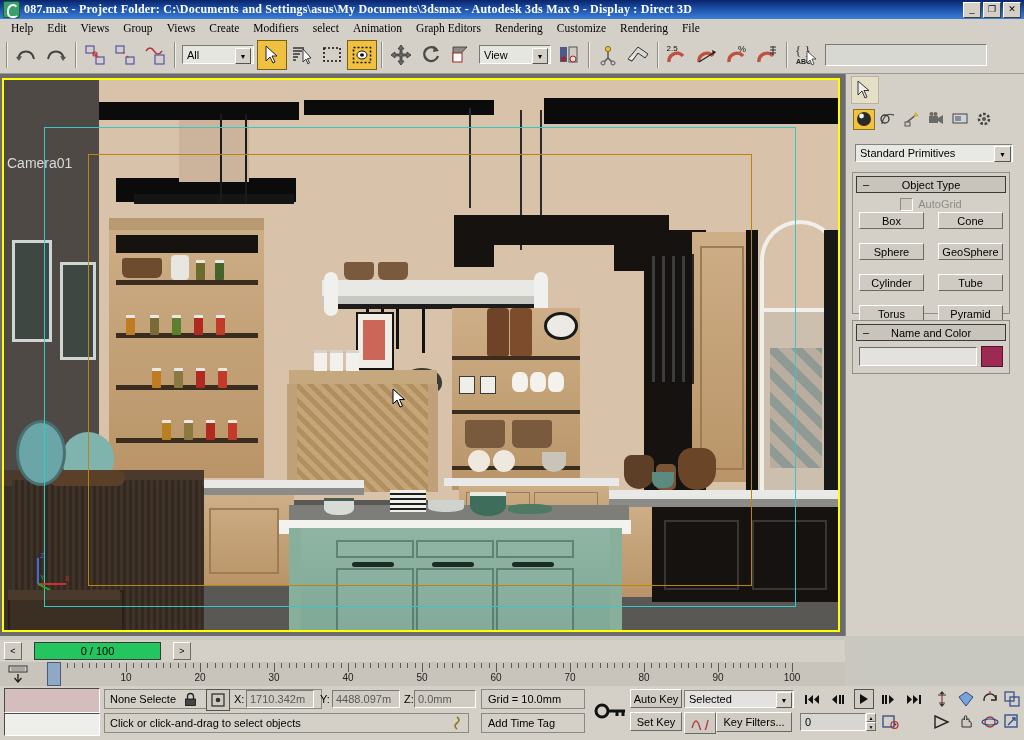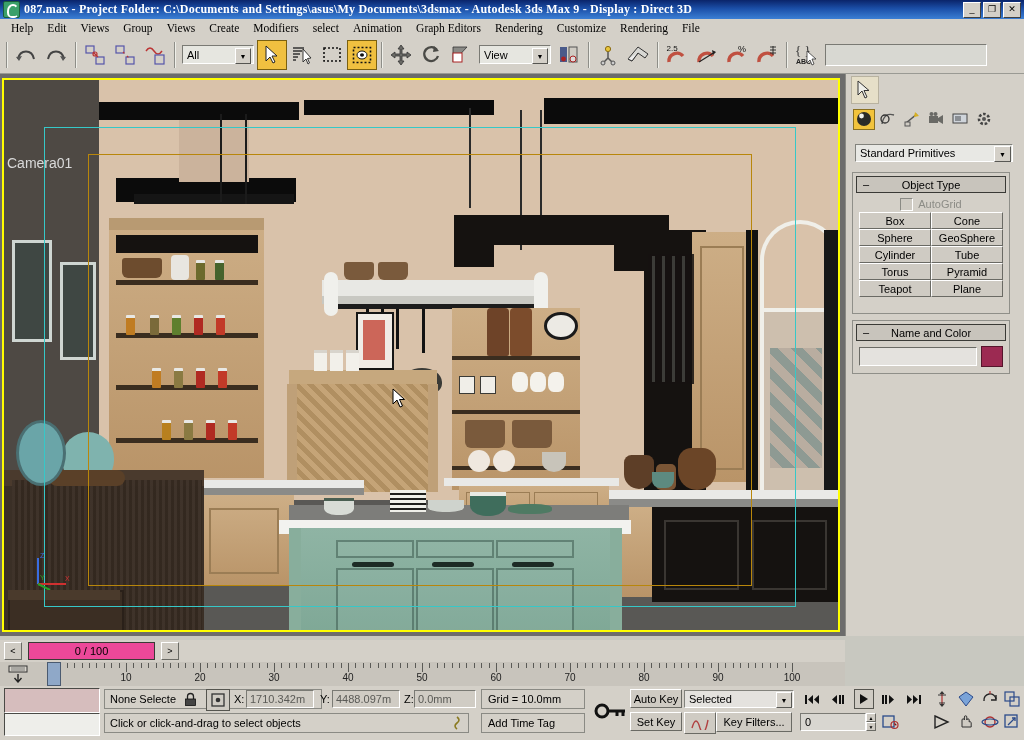--- a/index.html
+++ b/index.html
@@ -92,35 +92,35 @@
     display:flex;align-items:center;font-size:11px;padding-left:4px;box-sizing:border-box;}
   .cp-combo .arrow{position:absolute;right:1px;top:1px;width:15px;height:14px;background:#d4d0c8;
     border:1px solid #fff;border-right-color:#585854;border-bottom-color:#585854;
     display:flex;align-items:center;justify-content:center;font-size:7px;}
   .rollout{position:absolute;background:#d4d0c8;border:1px solid #8f8f89;box-sizing:border-box;}
   .roll-head{height:15px;background:#c8c4bc;border:1px solid #3a3a36;margin:3px;
     display:flex;align-items:center;justify-content:center;position:relative;font-size:11px;color:#000;}
   .roll-head .minus{position:absolute;left:6px;top:0;font-size:11px;line-height:14px;}
   .btn3d{background:#cfcbc3;border:1px solid #fff;border-right-color:#6a6a64;border-bottom-color:#6a6a64;
     font-size:11px;color:#000;display:flex;align-items:center;justify-content:center;box-sizing:border-box;}
-  .grid2{display:grid;grid-template-columns:1fr 1fr;gap:0;padding:0 6px;}
+  .grid2{display:grid;grid-template-columns:1fr 1fr;gap:14px;padding:0 6px;}
   .grid2 .btn3d{height:17px;}
   .autogrid{display:flex;align-items:center;justify-content:center;gap:5px;font-size:11px;color:#8c8c86;height:16px;}
   .chk{width:11px;height:11px;background:#cfcbc3;border:1px solid #8a8a84;border-right-color:#fff;border-bottom-color:#fff;}
   .namefield{height:17px;background:#e4e2de;border:1px solid #6a6a64;border-right-color:#fff;border-bottom-color:#fff;}
   .colorswatch{width:20px;height:19px;background:#9c2a52;border:1px solid #55152c;}
 
   
   .frameslider{position:absolute;left:0;top:640px;width:845px;height:22px;background:#d4d0c8;
     display:flex;align-items:center;}
   .fs-arrow{width:16px;height:16px;background:#cfcbc3;border:1px solid #fff;
     border-right-color:#6a6a64;border-bottom-color:#6a6a64;font-size:9px;
     display:flex;align-items:center;justify-content:center;}
-  .fs-box{width:125px;height:16px;background:#ec4899;border:1px solid #3a3a36;
-    display:flex;align-items:center;justify-content:center;font-size:11px;margin:0 6px;}
+  .fs-box{width:125px;height:16px;background:#22c55e;border:1px solid #3a3a36;
+    display:flex;align-items:center;justify-content:center;font-size:11px;margin:0 12px;}
   .trackbar{position:absolute;left:0;top:662px;width:845px;height:24px;background:#c8c4bc;border-bottom:1px solid #9a9a94;}
   .tb-key{position:absolute;left:8px;top:3px;width:20px;height:18px;}
   .tick{position:absolute;top:1px;width:1px;background:#5a5a56;}
   .tick.major{height:9px;}
   .tick.minor{height:5px;}
   .tlabel{position:absolute;top:10px;font-size:10px;color:#222;transform:translateX(-50%);}
   .slider-handle{position:absolute;left:47px;top:0px;width:12px;height:22px;background:#8fa8c8;border:1px solid #4a5a70;}
 
   .statusarea{position:absolute;left:0;top:686px;width:1024px;height:54px;background:#d4d0c8;}
   .mini-listener{position:absolute;left:4px;top:2px;width:94px;height:23px;background:#d6bdbd;

